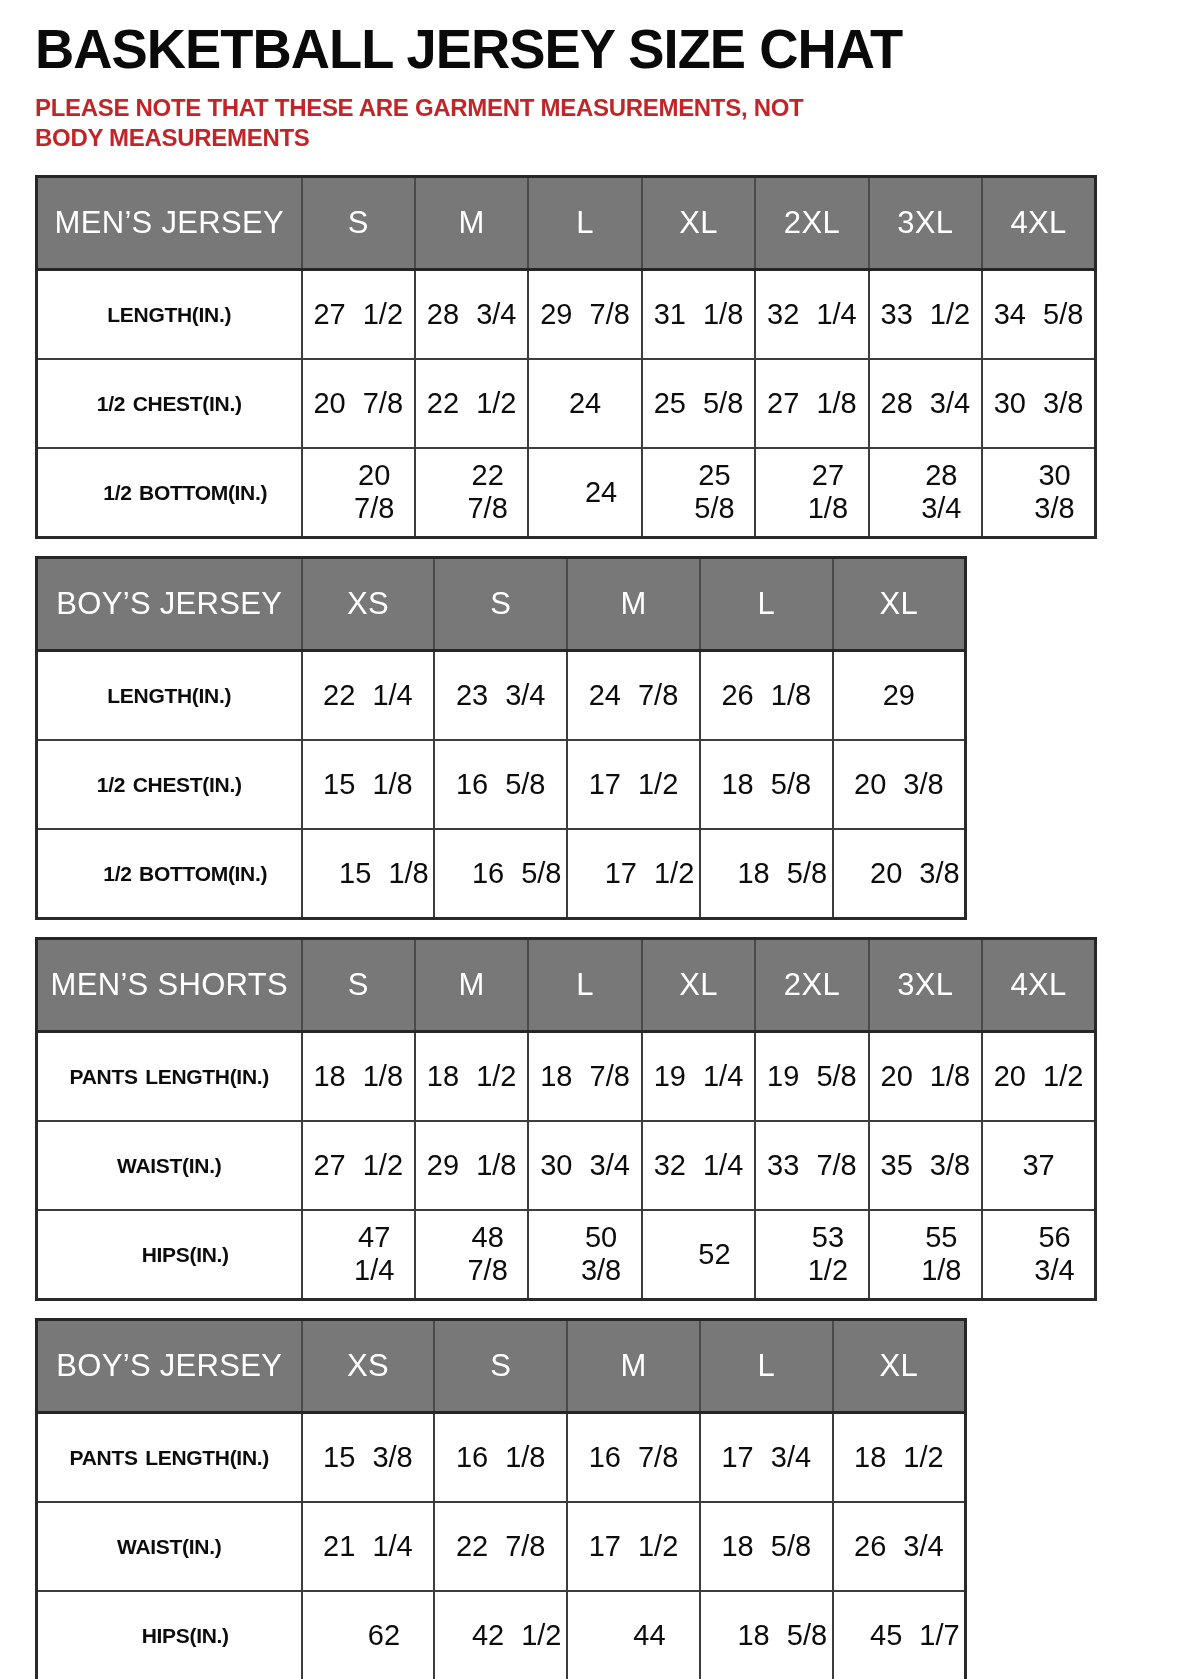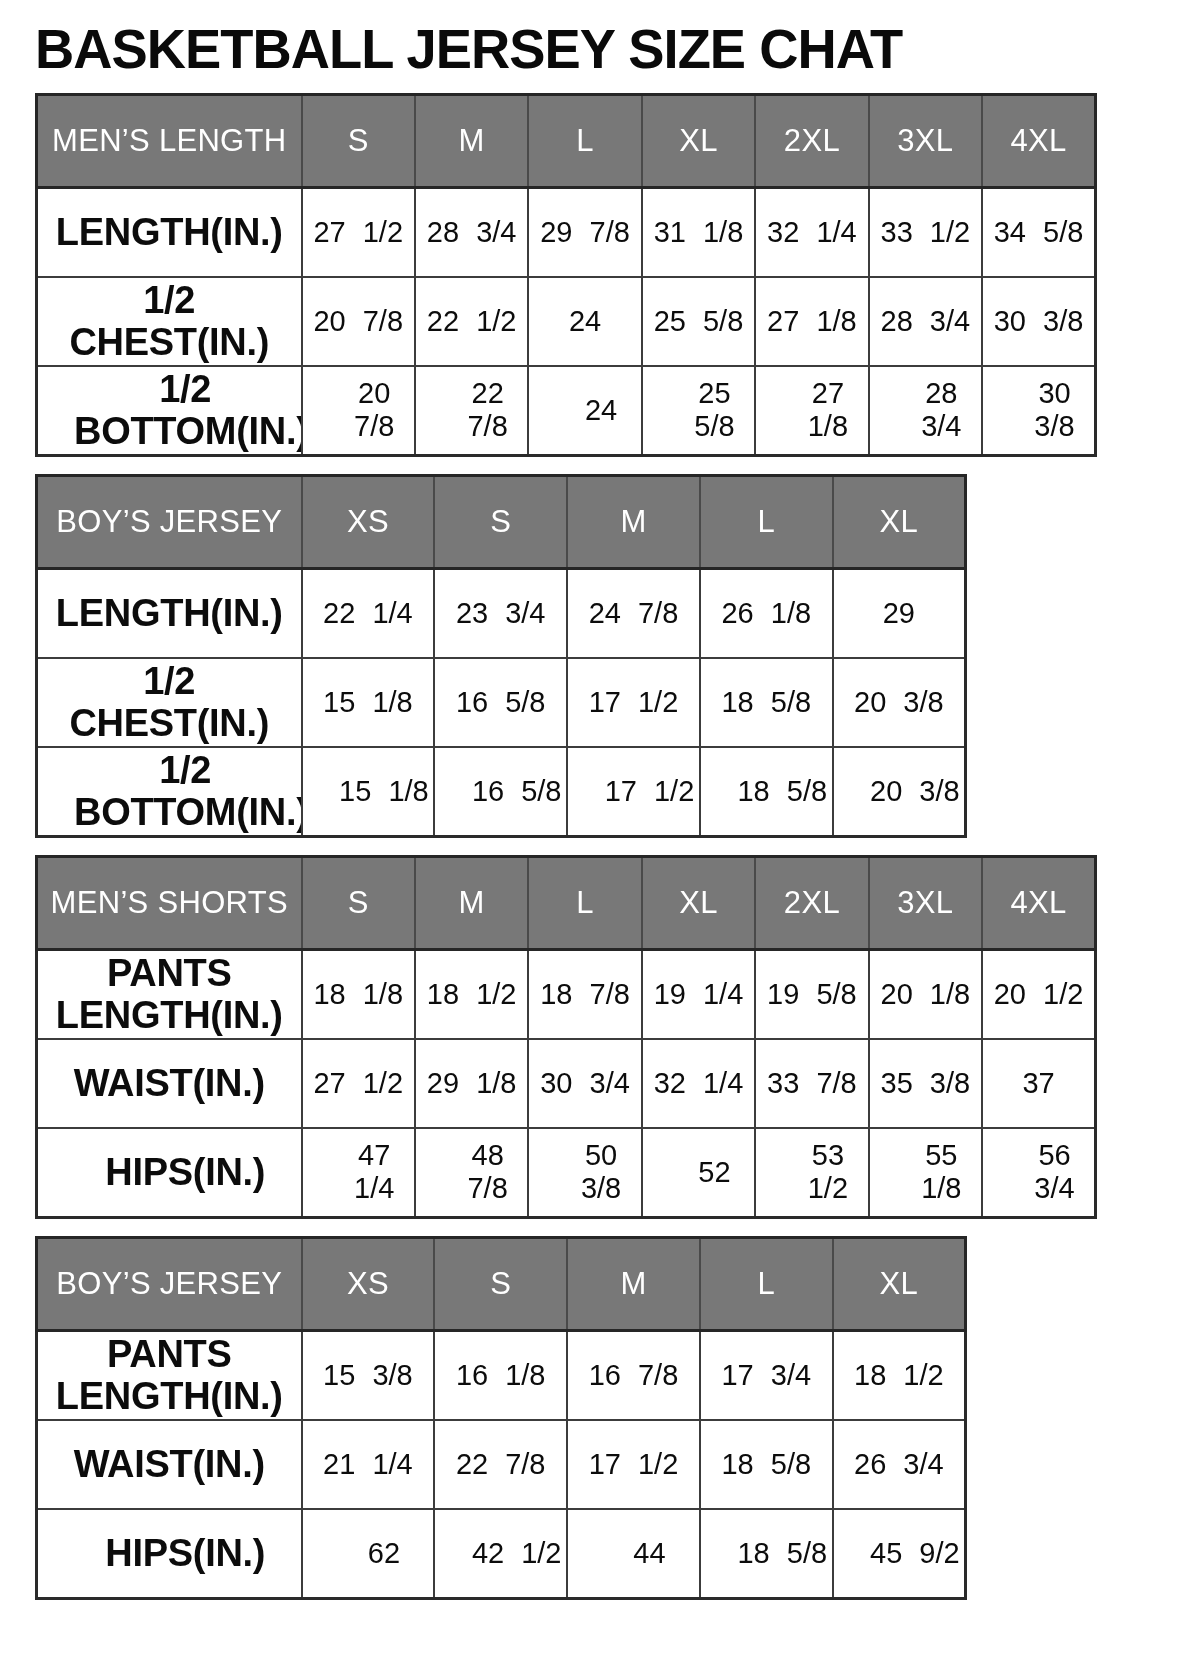--- a/index.html
+++ b/index.html
@@ -64,49 +64,50 @@
 
   .size-table td {
     height: 87px;
     font-size: 29px;
     word-spacing: 9px;
     color: #0c0c0c;
     background: #ffffff;
   }
   .size-table td.row-label {
     font-weight: 700;
-    font-size: 38px;
+    font-size: 21px;
     word-spacing: 2px;
     letter-spacing: -0.3px;
     line-height: 1.12;
   }
   .size-table td:first-child { border-left: 3px solid #2a2a2a; }
   .size-table td:last-child { border-right: 3px solid #2a2a2a; }
   .size-table tbody tr:last-child td { border-bottom: 3px solid #2a2a2a; padding-left: 36px; }
 </style>
 </head>
 <body>
 
 <div class="page">
   <h1 class="title">BASKETBALL JERSEY SIZE CHAT</h1>
+  <div class="note">PLEASE NOTE THAT THESE ARE GARMENT MEASUREMENTS, NOT BODY MEASUREMENTS</div>
   <div id="tables">
       <table class="size-table cols-7">
         <colgroup>
           <col class="label-col">
           <col>
           <col>
           <col>
           <col>
           <col>
           <col>
           <col>
         </colgroup>
         <thead>
           <tr>
-            <th>MEN’S LENGTH</th>
+            <th>MEN’S JERSEY</th>
             <th>S</th>
             <th>M</th>
             <th>L</th>
             <th>XL</th>
             <th>2XL</th>
             <th>3XL</th>
             <th>4XL</th>
           </tr>
         </thead>
         <tbody>
@@ -279,19 +280,19 @@
             <td>17 1/2</td>
             <td>18 5/8</td>
             <td>26 3/4</td>
           </tr>
           <tr>
             <td class="row-label">HIPS(IN.)</td>
             <td>62</td>
             <td>42 1/2</td>
             <td>44</td>
             <td>18 5/8</td>
-            <td>45 9/2</td>
+            <td>45 1/7</td>
           </tr>
         </tbody>
       </table>
     </div>
 
 </div>
 
 </body></html>

